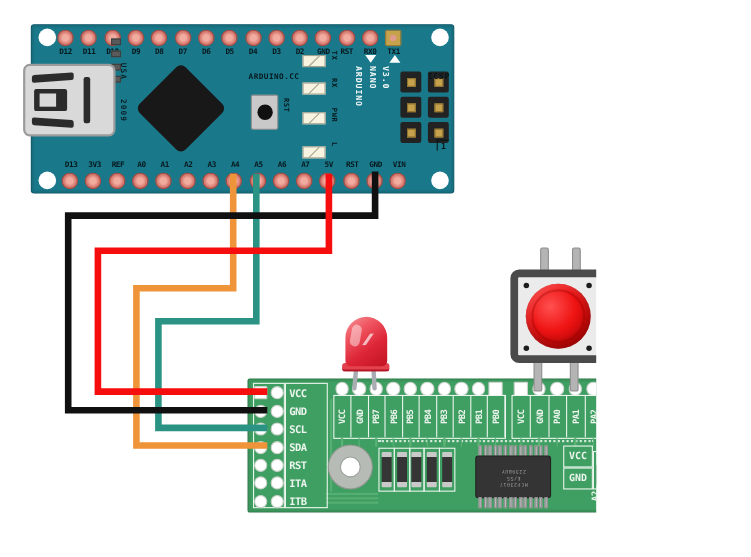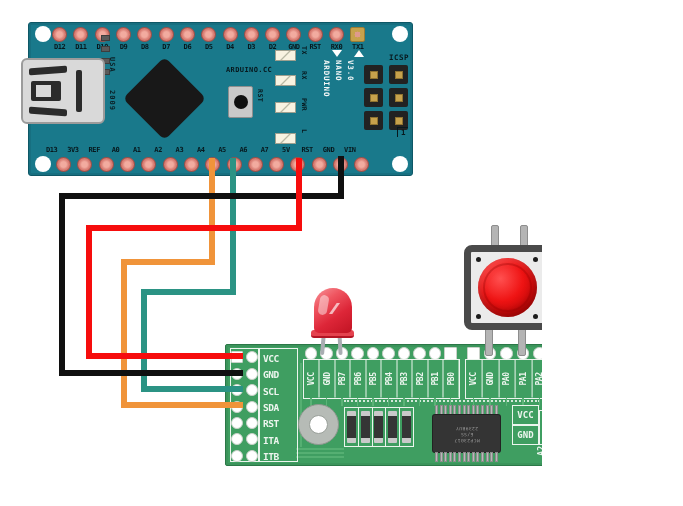--- a/index.html
+++ b/index.html
@@ -20,21 +20,21 @@
   .nano-pads .pad{width:21.3px;height:14px;display:flex;align-items:center;justify-content:center;}
   .nano-pads .pad::after{content:"";width:13px;height:13px;border-radius:50%;
       background:radial-gradient(circle,#f2ab9f 0 30%,#db8177 55%,#bd5c51 100%);
       border:1px solid #a84c43;}
   .nano-pads.top .pad:last-child::after{border-radius:2px;
       background:radial-gradient(circle,#df9a8c 0 32%,#c7a24c 33% 100%);border:1px solid #9c7c34;}
 
   .nano-labels{position:absolute;display:flex;color:#07181d;font-weight:bold;
       font-size:7px;letter-spacing:-0.4px;}
   .nano-labels.top{left:20px;top:20px;width:320px;}
-  .nano-labels.bottom{left:12px;top:123px;width:320px;}
+  .nano-labels.bottom{left:25px;top:123px;width:320px;}
   .nano-labels .plabel{width:21.3px;text-align:center;white-space:nowrap;}
 
   .usb{position:absolute;left:-8px;top:35px;width:84px;height:66px;background:#d9d9d9;
        border:2px solid #9b9b9b;border-radius:6px;z-index:2;}
   .usb .bar1,.usb .bar2{position:absolute;left:6px;width:38px;height:7px;background:#2b2b2b;border-radius:2px;}
   .usb .bar1{top:7px;transform:skewY(-4deg);} .usb .bar2{top:48px;transform:skewY(4deg);}
   .usb .slot{position:absolute;left:8px;top:21px;width:30px;height:20px;background:#2b2b2b;border-radius:2px;}
   .usb .slot::after{content:"";position:absolute;left:5px;top:4px;width:15px;height:12px;background:#d9d9d9;}
   .usb .vbar{position:absolute;left:53px;top:10px;width:6px;height:42px;background:#2b2b2b;border-radius:2px;}
   .usb-teeth{position:absolute;left:72px;top:12px;width:9px;height:40px;display:flex;flex-direction:column;justify-content:space-between;}
@@ -63,21 +63,21 @@
   .brand{position:absolute;left:293px;top:37px;display:flex;gap:3px;}
   .brand span{writing-mode:vertical-rl;color:#f3f7f7;font-weight:bold;font-size:7.5px;letter-spacing:.8px;}
 
   .tri{position:absolute;width:0;height:0;border-left:5px solid transparent;border-right:5px solid transparent;}
   .tri.down{left:303px;top:27px;border-top:7px solid #fff;}
   .tri.up{left:325px;top:27px;border-bottom:7px solid #fff;}
 
   .icsp{position:absolute;left:335px;top:42px;display:grid;grid-template-columns:19px 19px;gap:4px 6px;}
   .icsp .icsp-pin{width:19px;height:19px;background:#222;border-radius:2px;display:flex;align-items:center;justify-content:center;}
   .icsp .icsp-pin::after{content:"";width:6px;height:6px;background:#c7a24c;border:1px solid #8f7330;}
-  .icsp-label{position:absolute;right:3px;top:30px;color:#07181d;font-weight:bold;font-size:7.5px;letter-spacing:.5px;text-align:right;}
+  .icsp-label{position:absolute;right:3px;top:42px;color:#07181d;font-weight:bold;font-size:7.5px;letter-spacing:.5px;text-align:right;}
   .pin1{position:absolute;left:368px;top:104px;color:#07181d;font-weight:bold;font-size:7.5px;
         border-top:1.5px solid #07181d;border-left:1.5px solid #07181d;padding:0 2px 0 3px;}
 
   
   svg.wires{position:absolute;inset:0;z-index:5;pointer-events:none;}
   svg.wires path{fill:none;stroke-width:6;}
 
   
   .pcb{position:absolute;left:225px;top:344px;width:420px;height:122px;background:#3f9e61;
        border:1px solid #2b7847;border-radius:2px;box-shadow:inset 0 0 0 2px rgba(0,0,0,.06);z-index:1;}

